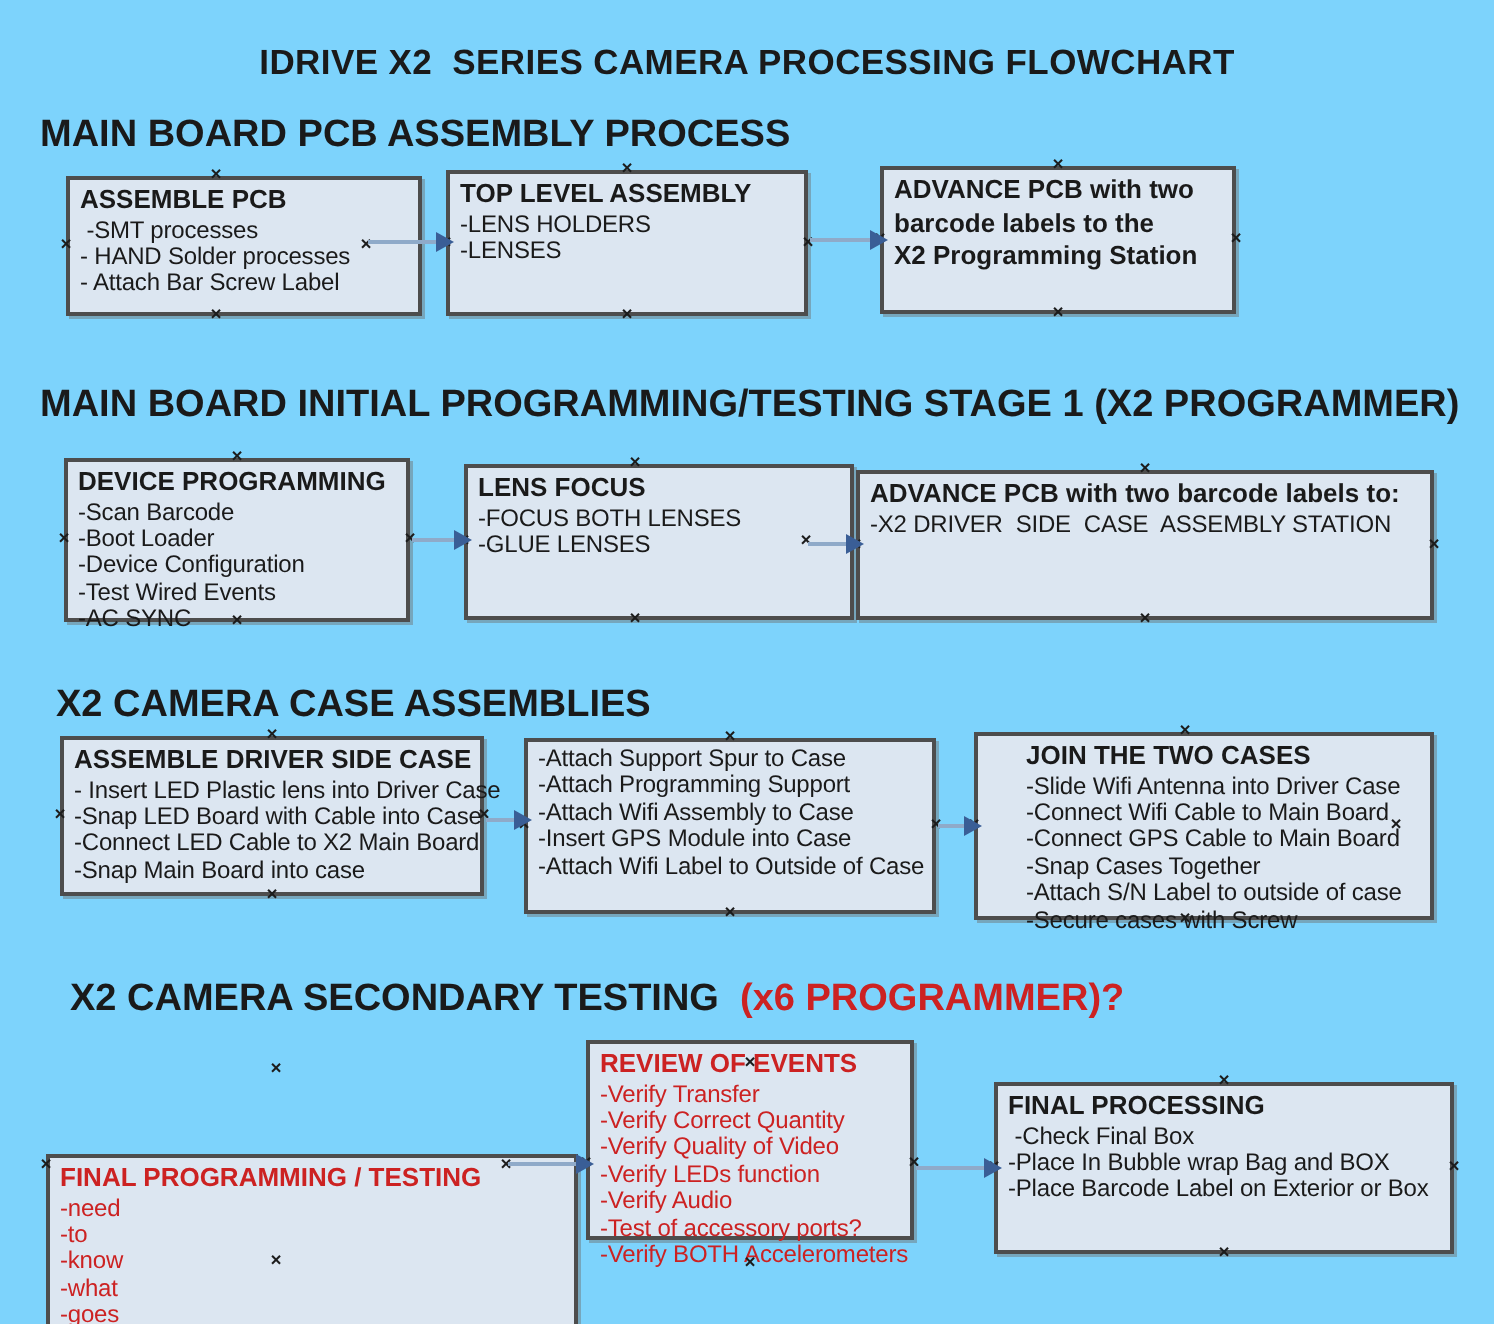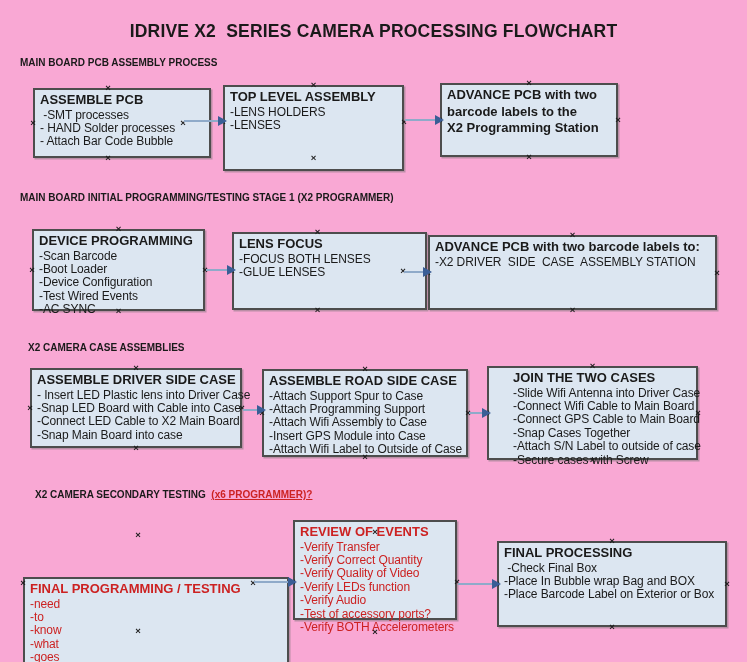--- a/index.html
+++ b/index.html
@@ -1,27 +1,27 @@
 <!DOCTYPE html>
 <html style="--boxfill: #dce6f1; --boxborder: #4d4d4d; --ink: #1a1a1a; --red: #cc2222; --arrowline: #8faac9; --arrowhead: #3a5e96;"><head>
 <meta charset="utf-8">
 <style>
   html,body{margin:0;padding:0;background:#ffffff;}
   #canvas{
-    position:relative;width:747px;height:662px;background:#f9a8d4;overflow:hidden;
+    position:relative;width:747px;height:662px;background:#7dd3fc;overflow:hidden;
     font-family:"Liberation Sans", sans-serif;color:var(--ink,#1a1a1a);
   }
   .page-title{
     position:absolute;left:0;width:747px;text-align:center;font-weight:bold;
     font-size:17.5px;white-space:pre;letter-spacing:.2px;color:var(--ink,#1a1a1a);
   }
   .section-heading{
-    position:absolute;font-weight:bold;font-size:10px;white-space:pre;color:var(--ink,#1a1a1a);
-  }
-  .section-heading .red-part{color:var(--red,#cc2222);text-decoration:underline;}
+    position:absolute;font-weight:bold;font-size:19px;white-space:pre;color:var(--ink,#1a1a1a);
+  }
+  .section-heading .red-part{color:var(--red,#cc2222);}
   .flow-box{
     position:absolute;box-sizing:border-box;background:var(--boxfill,#dce6f1);
     border:2px solid var(--boxborder,#4d4d4d);padding:2px 3px 0 5px;
     box-shadow:1.5px 1.5px 0 rgba(110,110,110,.45);overflow:visible;
   }
   .box-title{
     font-weight:bold;font-size:13px;line-height:16.5px;white-space:pre-line;color:var(--ink,#1a1a1a);
   }
   .box-item{
     font-size:12px;line-height:13.4px;white-space:pre;letter-spacing:-0.1px;color:var(--ink,#1a1a1a);
@@ -44,27 +44,27 @@
 </head>
 <body>
 
 <div id="canvas">
     <div class="page-title" style="top: 21px;">IDRIVE X2  SERIES CAMERA PROCESSING FLOWCHART</div>
     <div class="section-heading" style="left: 20px; top: 57px;"><span>MAIN BOARD PCB ASSEMBLY PROCESS</span></div>
     <div class="flow-box" style="left: 33px; top: 88px; width: 178px; height: 70px;">
       <div class="box-title">ASSEMBLE PCB</div>
       <div class="box-item"> -SMT processes</div>
       <div class="box-item">- HAND Solder processes</div>
-      <div class="box-item">- Attach Bar Code Bubble</div>
+      <div class="box-item">- Attach Bar Screw Label</div>
     </div>
     <span class="xmark" style="left: 108px; top: 88px;">×</span>
     <span class="xmark" style="left: 183px; top: 123px;">×</span>
     <span class="xmark" style="left: 108px; top: 158px;">×</span>
     <span class="xmark" style="left: 33px; top: 123px;">×</span>
-    <div class="flow-box" style="left: 223px; top: 85px; width: 181px; height: 86px;">
+    <div class="flow-box" style="left: 223px; top: 85px; width: 181px; height: 73px;">
       <div class="box-title">TOP LEVEL ASSEMBLY</div>
       <div class="box-item">-LENS HOLDERS</div>
       <div class="box-item">-LENSES</div>
     </div>
     <span class="xmark" style="left: 313.5px; top: 85px;">×</span>
     <span class="xmark" style="left: 404px; top: 121.5px;">×</span>
     <span class="xmark" style="left: 313.5px; top: 158px;">×</span>
     <span class="xmark" style="left: 223px; top: 121.5px;">×</span>
     <div class="flow-box" style="left: 440px; top: 83px; width: 178px; height: 74px;">
       <div class="box-title">ADVANCE PCB with two
@@ -127,32 +127,31 @@
       <div class="box-item">- Insert LED Plastic lens into Driver Case</div>
       <div class="box-item">-Snap LED Board with Cable into Case</div>
       <div class="box-item">-Connect LED Cable to X2 Main Board</div>
       <div class="box-item">-Snap Main Board into case</div>
     </div>
     <span class="xmark" style="left: 136px; top: 368px;">×</span>
     <span class="xmark" style="left: 242px; top: 408px;">×</span>
     <span class="xmark" style="left: 136px; top: 448px;">×</span>
     <span class="xmark" style="left: 30px; top: 408px;">×</span>
     <div class="flow-box" style="left: 262px; top: 369px; width: 206px; height: 88px;">
-      <div class="box-title">ASSEMBLE ROAD SIDE CASE</div>
       <div class="box-item">-Attach Support Spur to Case</div>
       <div class="box-item">-Attach Programming Support</div>
       <div class="box-item">-Attach Wifi Assembly to Case</div>
       <div class="box-item">-Insert GPS Module into Case</div>
       <div class="box-item">-Attach Wifi Label to Outside of Case</div>
     </div>
     <span class="xmark" style="left: 365px; top: 369px;">×</span>
     <span class="xmark" style="left: 468px; top: 413px;">×</span>
     <span class="xmark" style="left: 365px; top: 457px;">×</span>
     <span class="xmark" style="left: 262px; top: 413px;">×</span>
-    <div class="flow-box" style="left: 487px; top: 366px; width: 211px; height: 94px; padding-left: 24px;">
+    <div class="flow-box" style="left: 487px; top: 366px; width: 230px; height: 94px; padding-left: 24px;">
       <div class="box-title">JOIN THE TWO CASES</div>
       <div class="box-item">-Slide Wifi Antenna into Driver Case</div>
       <div class="box-item">-Connect Wifi Cable to Main Board</div>
       <div class="box-item">-Connect GPS Cable to Main Board</div>
       <div class="box-item">-Snap Cases Together</div>
       <div class="box-item">-Attach S/N Label to outside of case</div>
       <div class="box-item">-Secure cases with Screw</div>
     </div>
     <span class="xmark" style="left: 592.5px; top: 366px;">×</span>
     <span class="xmark" style="left: 698px; top: 413px;">×</span>

